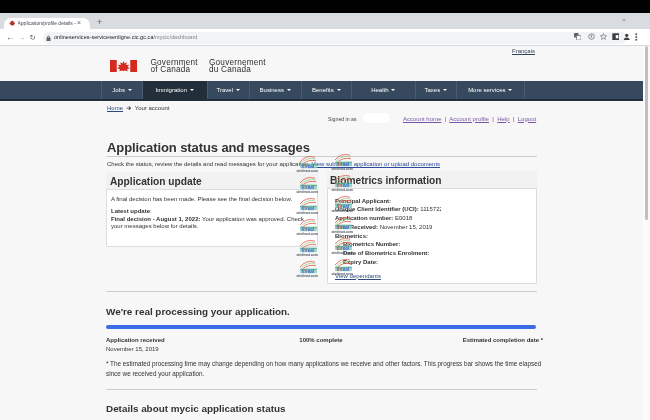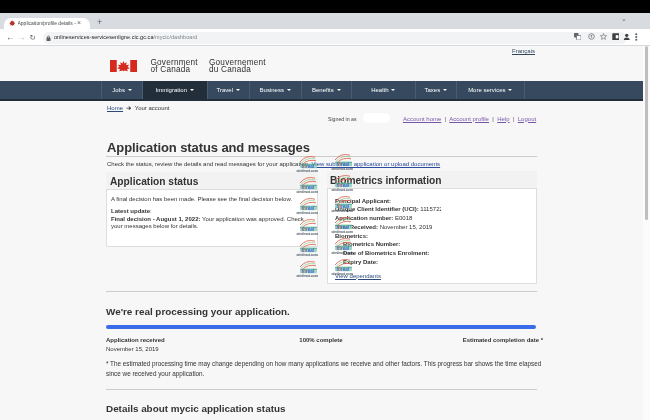--- a/index.html
+++ b/index.html
@@ -151,21 +151,21 @@
 <div class="abs signin">Signed in as</div>
 <div class="abs redact"></div>
 <div class="abs siglinks"><a href="#">Account home</a> &nbsp;|&nbsp; <a href="#">Account profile</a> &nbsp;|&nbsp; <a href="#">Help</a> &nbsp;|&nbsp; <a href="#">Logout</a></div>
 
 <div class="abs h1">Application status and messages</div>
 <div class="abs hr" style="top:156px"></div>
 <div class="abs intro">Check the status, review the details and read messages for your application. <a href="#">View submitted application or upload documents</a></div>
 
 <div class="abs panel lpanel"></div>
 <div class="abs phead lphead"></div>
-<div class="abs lptitle">Application status</div>
+<div class="abs lptitle">Application update</div>
 <div class="abs lbody">
 A final decision has been made. Please see the final decision below.
 <div style="height:4.5px"></div>
 <b>Latest update</b>:<br>
 <b>Final decision - August 1, 2022:</b> Your application was approved. Check your messages below for details.
 </div>
 
 <div class="abs panel rpanel"></div>
 <div class="abs phead rphead"></div>
 <div class="abs rptitle">Biometrics information</div>

